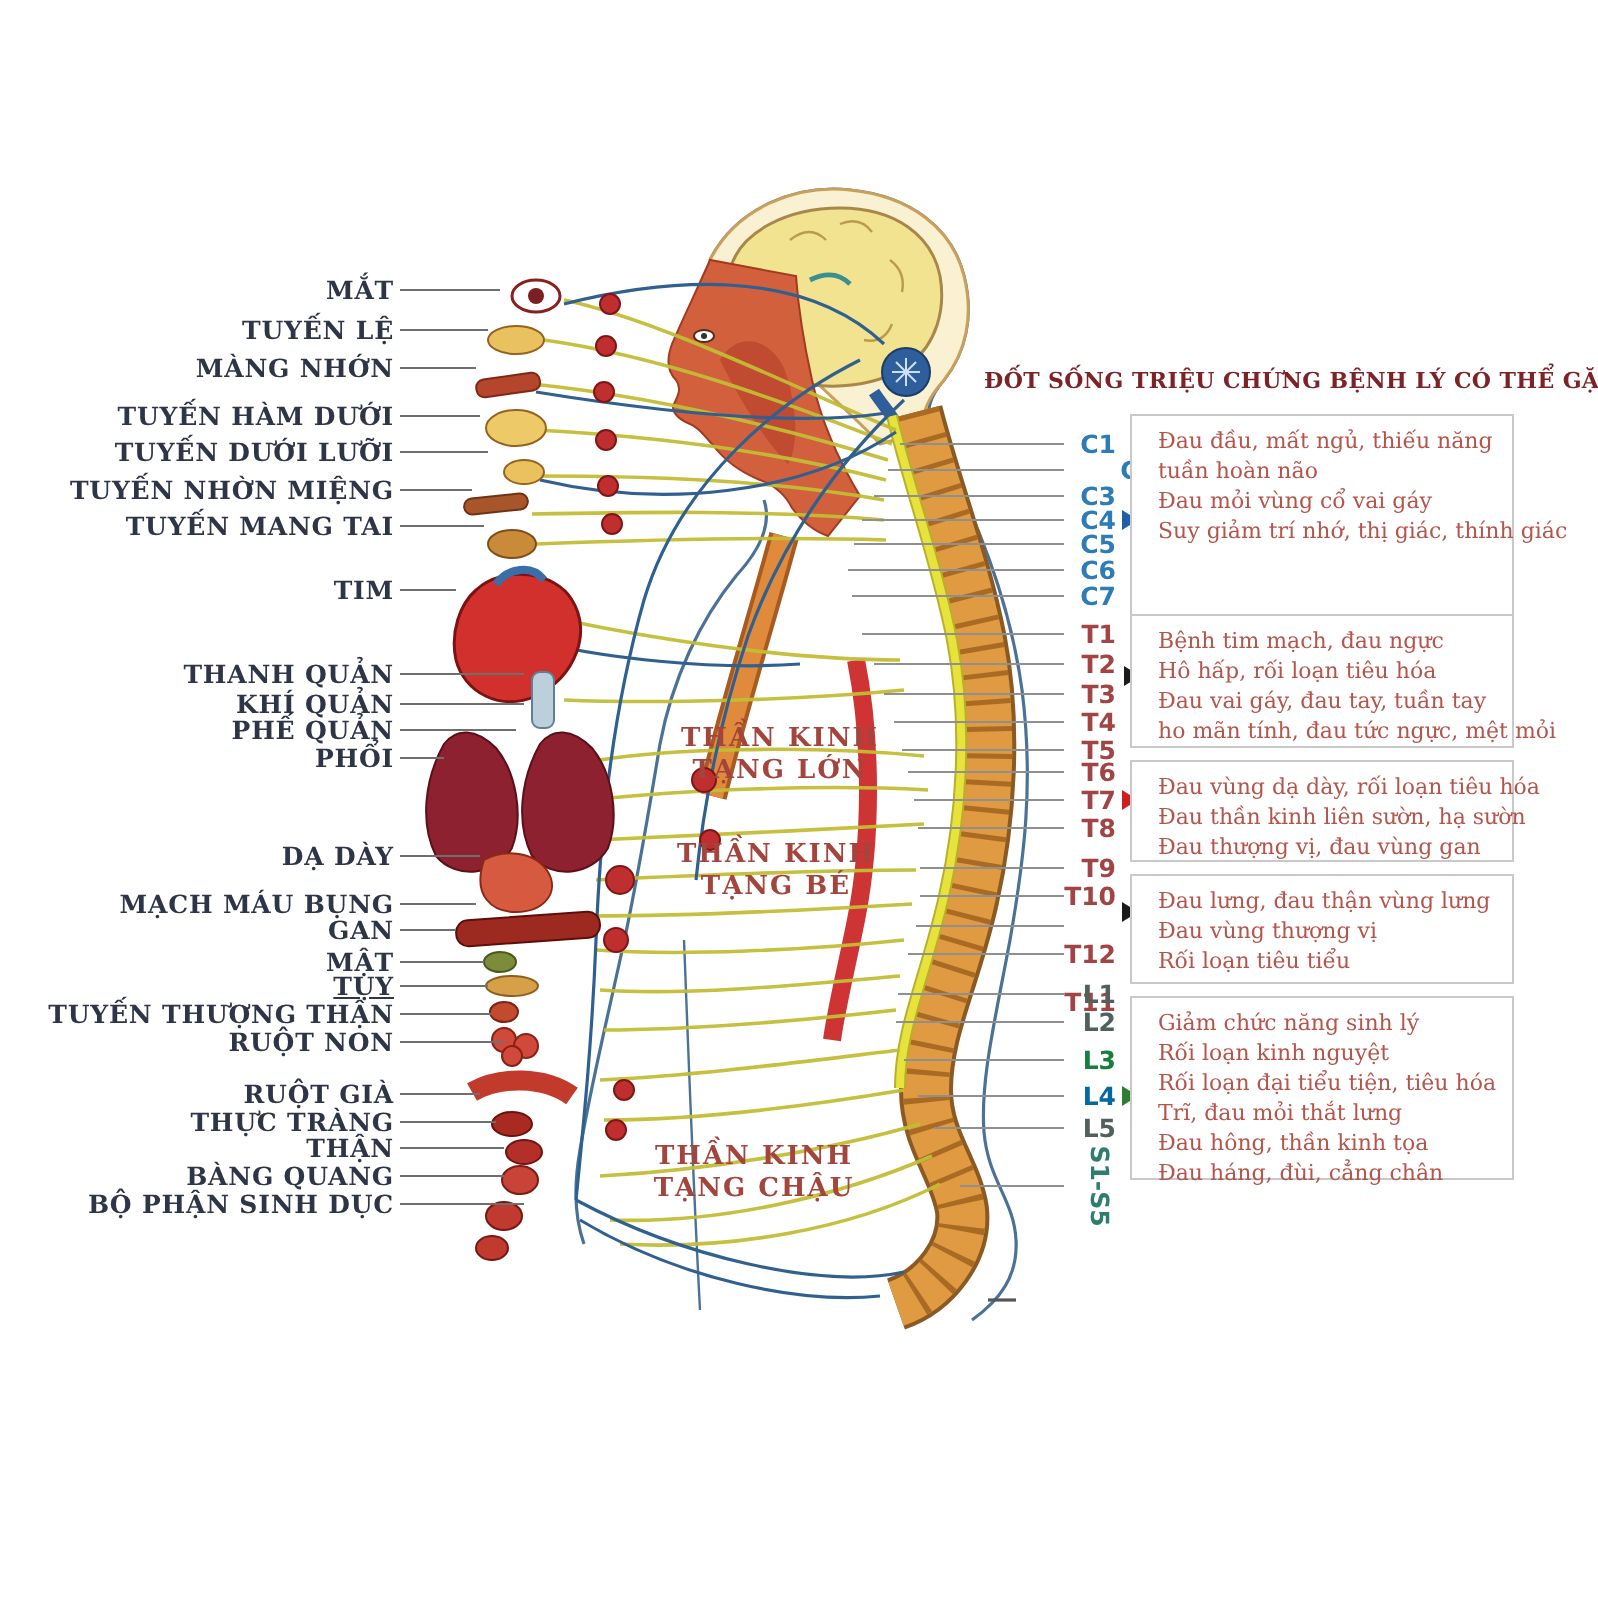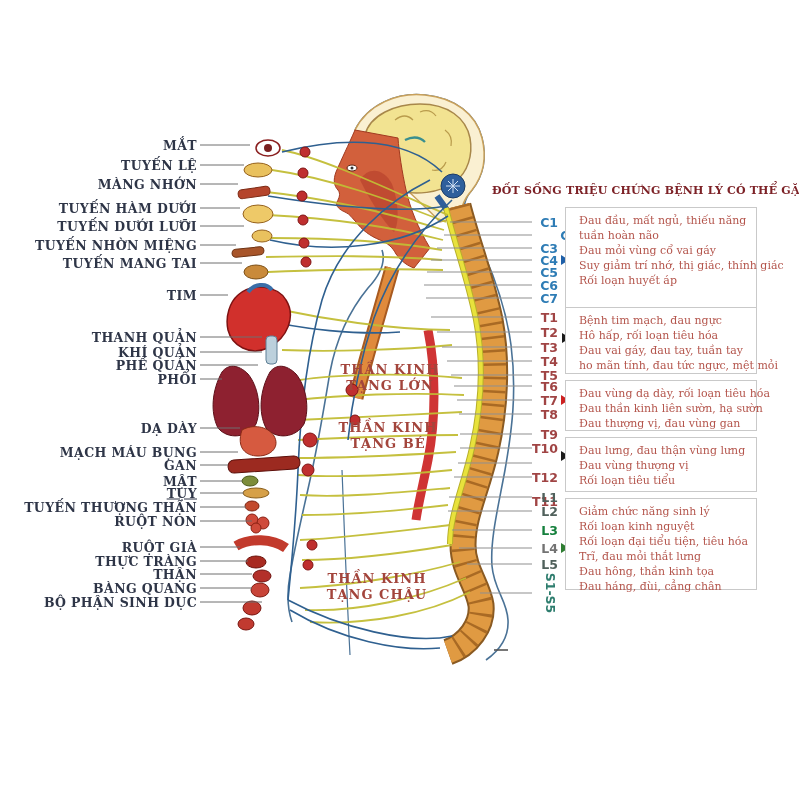--- a/index.html
+++ b/index.html
@@ -276,39 +276,38 @@
       <div class="vertebra" style="left: 514px; top: 386px; color: rgb(160, 68, 68);">T6</div>
       <div class="vertebra" style="left: 514px; top: 400px; color: rgb(160, 68, 68);">T7</div>
       <div class="vertebra" style="left: 514px; top: 414px; color: rgb(160, 68, 68);">T8</div>
       <div class="vertebra" style="left: 514px; top: 434px; color: rgb(160, 68, 68);">T9</div>
       <div class="vertebra" style="left: 514px; top: 448px; color: rgb(160, 68, 68);">T10</div>
       <div class="vertebra" style="left: 514px; top: 463px; color: rgb(160, 68, 68); margin-top: 38px;">T11</div>
       <div class="vertebra" style="left: 514px; top: 477px; color: rgb(160, 68, 68);">T12</div>
       <div class="vertebra" style="left: 514px; top: 497px; color: rgb(80, 97, 92);">L1</div>
       <div class="vertebra" style="left: 514px; top: 511px; color: rgb(80, 97, 92);">L2</div>
       <div class="vertebra" style="left: 514px; top: 530px; color: #15803d;">L3</div>
-      <div class="vertebra" style="left: 514px; top: 548px; color: #737373;">L4</div>
+      <div class="vertebra" style="left: 514px; top: 548px; color: #0369a1;">L4</div>
       <div class="vertebra" style="left: 514px; top: 564px; color: rgb(80, 97, 92);">L5</div>
       <div class="vertebra rot" style="left: 528px; top: 593px; color: rgb(46, 125, 110);">S1-S5</div>
     </div>
   <div id="markers">
       <span class="marker" style="left: 561px; top: 260px; border-left-color: rgb(30, 95, 168);"></span>
       <span class="marker" style="left: 562px; top: 338px; border-left-color: rgb(26, 26, 26);"></span>
       <span class="marker" style="left: 561px; top: 400px; border-left-color: rgb(204, 32, 32);"></span>
       <span class="marker" style="left: 561px; top: 456px; border-left-color: rgb(26, 26, 26);"></span>
       <span class="marker" style="left: 561px; top: 548px; border-left-color: rgb(46, 125, 50);"></span>
     </div>
   <div id="boxes">
       <div class="symptom-box" style="top: 207px; height: 116px;">
         <div class="pad">
           <div class="symptom-line">Đau đầu, mất ngủ, thiếu năng</div>
           <div class="symptom-line">tuần hoàn não</div>
           <div class="symptom-line">Đau mỏi vùng cổ vai gáy</div>
           <div class="symptom-line">Suy giảm trí nhớ, thị giác, thính giác</div>
-          <div class="symptom-line">Rối loạn huyết áp</div>
         </div>
       </div>
       <div class="symptom-box" style="top: 307px; height: 67px;">
         <div class="pad">
           <div class="symptom-line">Bệnh tim mạch, đau ngực</div>
           <div class="symptom-line">Hô hấp, rối loạn tiêu hóa</div>
           <div class="symptom-line">Đau vai gáy, đau tay, tuần tay</div>
           <div class="symptom-line">ho mãn tính, đau tức ngực, mệt mỏi</div>
         </div>
       </div>

